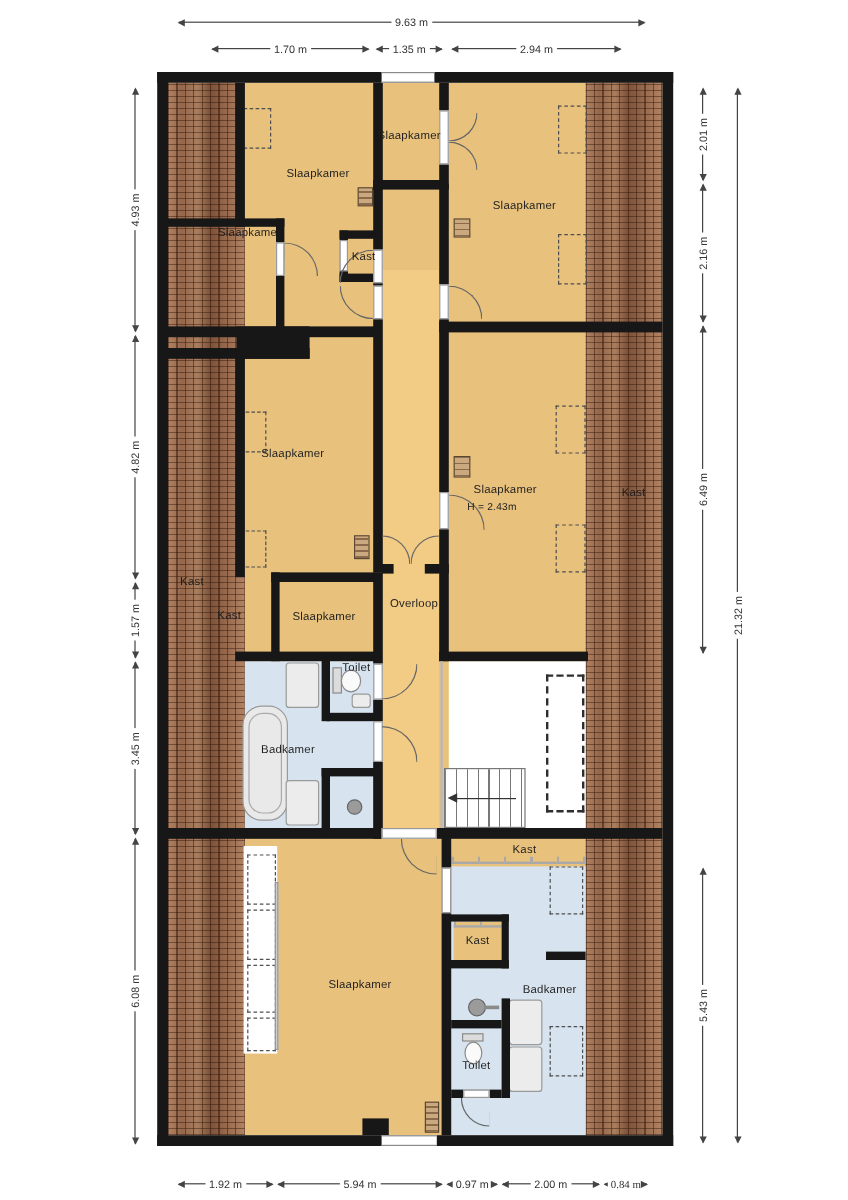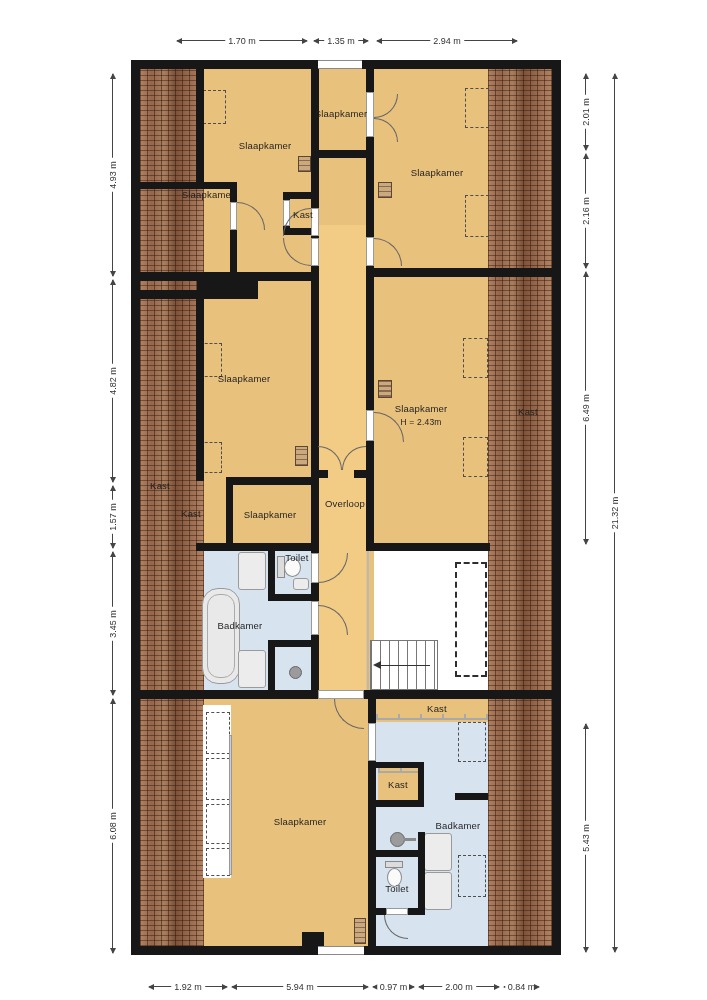--- a/index.html
+++ b/index.html
@@ -198,33 +198,37 @@
   <div class="arc arc-tr" style="left:374px;top:118px;width:24px;height:24px;"></div>
   <div class="arc arc-tr" style="left:237px;top:202px;width:28px;height:28px;"></div>
 
 <div class="rlabel" style="left: 265px; top: 145px;">Slaapkamer</div>
     <div class="rlabel" style="left: 341px; top: 113px;">Slaapkamer</div>
     <div class="rlabel" style="left: 437px; top: 172px;">Slaapkamer</div>
     <div class="rlabel" style="left: 208px; top: 194px;">Slaapkamer</div>
     <div class="rlabel" style="left: 303px; top: 214px;">Kast</div>
     <div class="rlabel" style="left: 244px; top: 378px;">Slaapkamer</div>
     <div class="rlabel" style="left: 421px; top: 408px;">Slaapkamer</div>
-    <div class="rlabel sm" style="left: 421px; top: 422px;">H = 2.43m</div>
+    <div class="rlabel sm" style="left: 410px; top: 422px;">H = 2.43m</div>
     <div class="rlabel" style="left: 528px; top: 411px;">Kast</div>
     <div class="rlabel" style="left: 160px; top: 485px;">Kast</div>
     <div class="rlabel" style="left: 191px; top: 513px;">Kast</div>
     <div class="rlabel" style="left: 270px; top: 514px;">Slaapkamer</div>
     <div class="rlabel" style="left: 345px; top: 503px;">Overloop</div>
     <div class="rlabel" style="left: 297px; top: 557px;">Toilet</div>
     <div class="rlabel" style="left: 240px; top: 625px;">Badkamer</div>
     <div class="rlabel" style="left: 437px; top: 708px;">Kast</div>
     <div class="rlabel" style="left: 398px; top: 784px;">Kast</div>
     <div class="rlabel" style="left: 300px; top: 821px;">Slaapkamer</div>
     <div class="rlabel" style="left: 458px; top: 825px;">Badkamer</div>
     <div class="rlabel" style="left: 397px; top: 888px;">Toilet</div>
+    <div class="dim-h" style="left: 148px; top: 14px; width: 390px;">
+      <div class="ln"></div>
+      <span class="dlabel">9.63 m</span>
+    </div>
     <div class="dim-h" style="left: 176px; top: 36px; width: 132px;">
       <div class="ln"></div>
       <span class="dlabel">1.70 m</span>
     </div>
     <div class="dim-h" style="left: 313px; top: 36px; width: 56px; text-align: right;">
       <div class="ln"></div>
       <span class="dlabel">1.35 m</span>
     </div>
     <div class="dim-h" style="left: 376px; top: 36px; width: 142px;">
       <div class="ln"></div>
@@ -239,21 +243,21 @@
       <span class="dlabel">5.94 m</span>
     </div>
     <div class="dim-h" style="left: 372px; top: 982px; width: 43px;">
       <div class="ln"></div>
       <span class="dlabel">0.97 m</span>
     </div>
     <div class="dim-h" style="left: 418px; top: 982px; width: 82px;">
       <div class="ln"></div>
       <span class="dlabel">2.00 m</span>
     </div>
-    <div class="dim-h" style="left: 503px; top: 982px; width: 37px;">
+    <div class="dim-h" style="left: 503px; top: 982px; width: 37px; font-family: Liberation Serif, serif;">
       <div class="ln"></div>
       <span class="dlabel">0.84 m</span>
     </div>
     <div class="dim-v" style="left: 108px; top: 73px; height: 204px;">
       <div class="ln"></div>
       <span class="dlabel">4.93 m</span>
     </div>
     <div class="dim-v" style="left: 108px; top: 279px; height: 204px;">
       <div class="ln"></div>
       <span class="dlabel">4.82 m</span>

